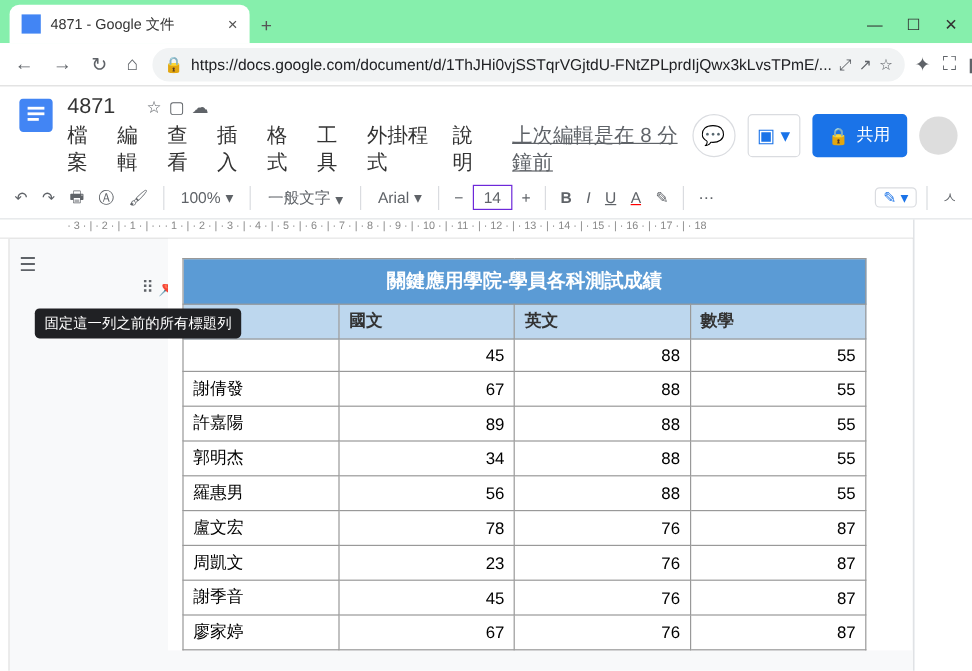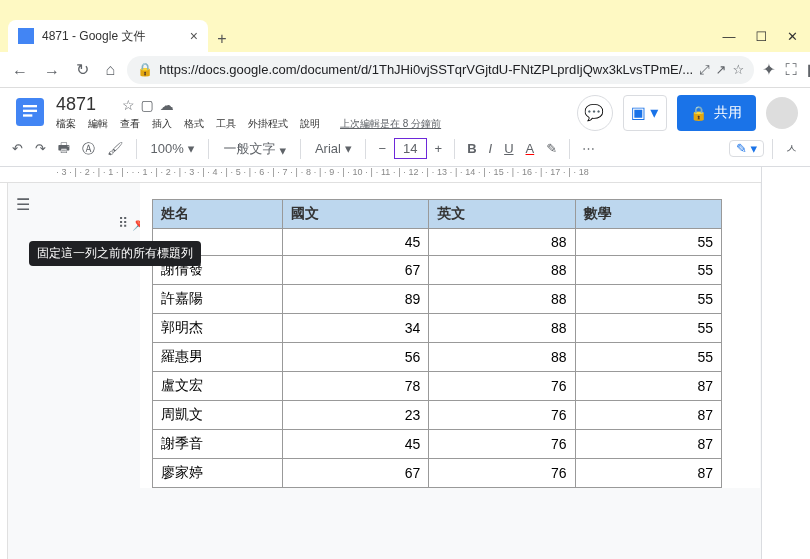--- a/index.html
+++ b/index.html
@@ -1,19 +1,19 @@
 <!DOCTYPE html>
 <html><head>
 <meta charset="utf-8">
 <style>
 * { box-sizing: border-box; margin: 0; padding: 0; font-family: Arial, sans-serif; }
 body { width: 810px; height: 559px; background: #fff; overflow: hidden; position: relative; }
 
 
-.browser-top { height: 52px; background: #fef9c3; display: flex; align-items: flex-end; }
+.browser-top { height: 36px; background: #86efac; display: flex; align-items: flex-end; }
 .tab { background: #fff; height: 32px; border-radius: 8px 8px 0 0; display: flex; align-items: center; padding: 0 10px; margin-left: 8px; width: 200px; }
 .tab-favicon { width: 16px; height: 16px; background: #4285f4; margin-right: 8px; }
 .tab-title { font-size: 12px; color: #333; flex: 1; white-space: nowrap; overflow: hidden; }
 .tab-close { font-size: 14px; color: #555; }
 .newtab { width: 28px; text-align: center; font-size: 16px; color: #555; padding-bottom: 4px; }
 .win-controls { margin-left: auto; display: flex; gap: 20px; padding: 0 12px 8px 0; color: #333; }
 .win-controls span { font-size: 13px; }
 
 .addr-bar { height: 36px; background: #fff; border-bottom: 1px solid #ddd; display: flex; align-items: center; padding: 0 8px; gap: 8px; }
 .nav-btn { color: #5f6368; font-size: 16px; padding: 0 4px; }
@@ -22,21 +22,21 @@
 .ext-icons { display: flex; gap: 10px; align-items: center; color: #5f6368; }
 
 
 .docs-header { display: flex; padding: 6px 12px 0 12px; }
 .docs-logo { width: 36px; height: 36px; margin-right: 8px; display: flex; align-items: center; justify-content: center; }
 .docs-logo svg { width: 28px; height: 28px; }
 .doc-meta { flex: 1; }
 .doc-title-row { display: flex; align-items: center; gap: 26px; }
 .doc-title { font-size: 18px; color: #333; }
 .title-icons { color: #5f6368; font-size: 14px; display: flex; gap: 6px; }
-.menu-row { display: flex; gap: 12px; font-size: 10px; color: #333; margin-top: 2px; }
+.menu-row { display: flex; gap: 12px; font-size: 17px; color: #333; margin-top: 2px; }
 .menu-item { cursor: pointer; }
 .last-edit { color: #5f6368; text-decoration: underline; margin-left: 8px; }
 .header-right { display: flex; align-items: center; gap: 10px; }
 .comment-btn { width: 36px; height: 36px; border: 1px solid #dadce0; border-radius: 50%; display: flex; align-items: center; justify-content: center; color: #5f6368; }
 .share-dropdown { width: 44px; height: 36px; border: 1px solid #dadce0; border-radius: 4px; display: flex; align-items: center; justify-content: center; gap: 2px; color: #1a73e8; }
 .share-btn { background: #1a73e8; color: #fff; height: 36px; padding: 0 14px; border-radius: 4px; display: flex; align-items: center; gap: 6px; font-size: 14px; }
 .avatar { width: 32px; height: 32px; border-radius: 50%; background: #ddd; }
 
 
 .toolbar { height: 36px; border-bottom: 1px solid #dadce0; display: flex; align-items: center; padding: 0 8px; gap: 4px; font-size: 13px; color: #5f6368; }
@@ -181,20 +181,23 @@
     <div class="side-outline">☰</div>
     <div class="pin-controls">
       <span>⠿</span>
       <span>📌</span>
       <span>+</span>
     </div>
     <div class="tooltip">固定這一列之前的所有標題列</div>
     <div class="page">
       <table class="doc-table">
         <tbody>
+            <tr class="title-row">
+              <td colspan="4">關鍵應用學院-學員各科測試成績</td>
+            </tr>
         <tr class="header-row">
           <th style="width:130px">姓名</th>
           <th>國文</th>
           <th>英文</th>
           <th>數學</th>
         </tr>
         </tbody>
           <tbody id="table-body">
             <tr>
               <td></td>

